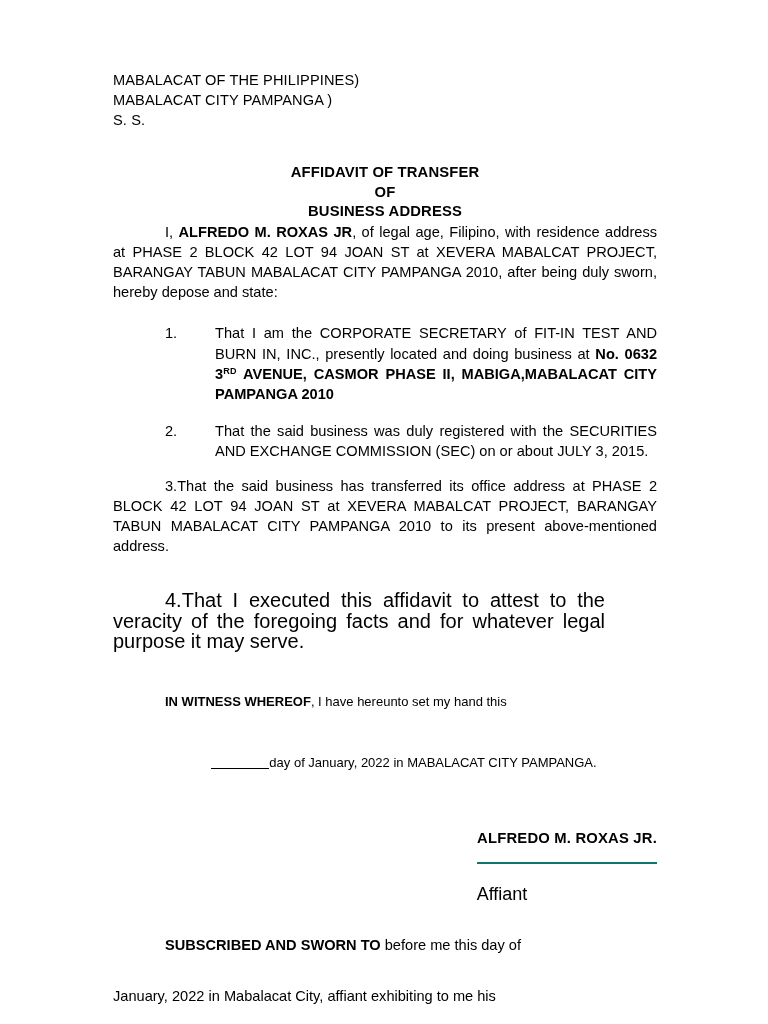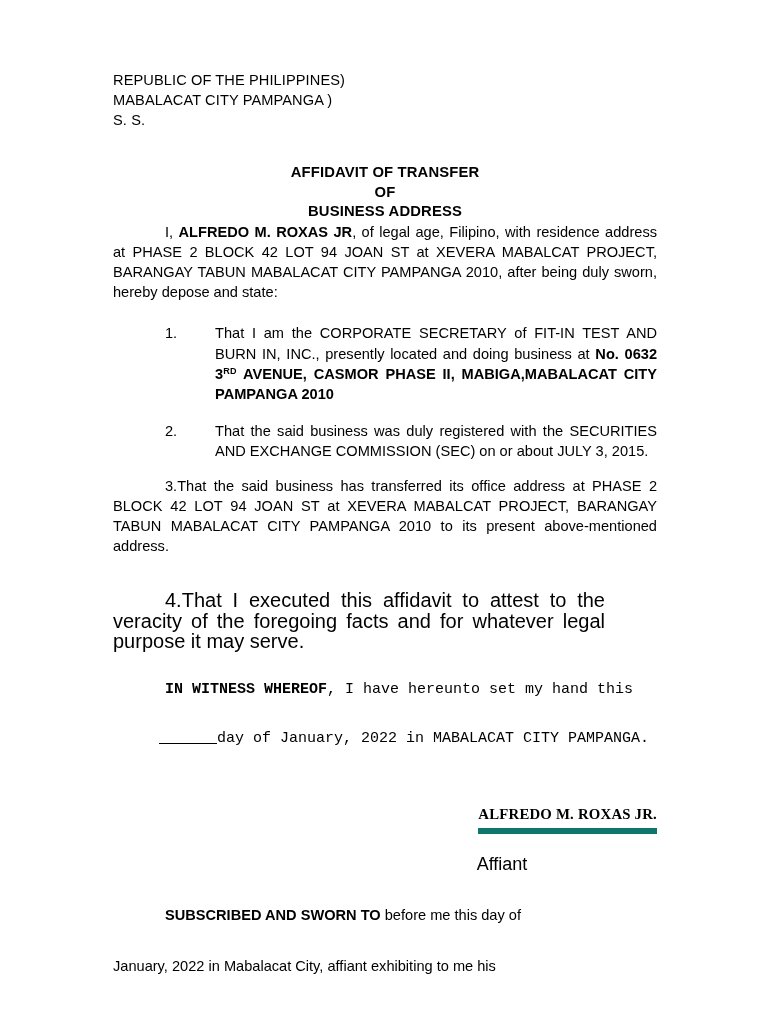--- a/index.html
+++ b/index.html
@@ -97,27 +97,26 @@
     margin-top: 34px;
     width: 492px;
     text-align: justify;
     text-justify: inter-word;
     font-size: 20px;
     line-height: 20.2px;
   }
 
   
   .witness {
-    margin-top: 29px;
-    font-size: 15px;
+    margin-top: 41px;
+    font-size: 13px;
     line-height: 20.2px;
     text-align: justify;
     text-justify: inter-word;
     text-indent: 52px;
-    font-family: Liberation Mono, monospace;
   }
   .witness-2nd {
     text-indent: 0;
     margin-left: 38px;
     text-align: center;
   }
   .blank {
     display: inline-block;
     border-bottom: 1.6px solid #000;
     vertical-align: -2px;
@@ -127,23 +126,22 @@
   
   .signature {
     margin-top: 56px;
     text-align: right;
   }
   .sig-name {
     display: inline-block;
     font-weight: bold;
     font-size: 14.8px;
     letter-spacing: 0.2px;
-    border-bottom: 6px solid #0f766e;
-    padding-bottom: 5px;
-    font-family: Liberation Serif, serif;
+    border-bottom: 2px solid #0f766e;
+    padding-bottom: 16px;
   }
   .sig-role {
     font-size: 18px;
     margin-top: 20px;
     margin-right: 50px;
     text-align: right;
   }
   .sig-role-inner {
     display: inline-block;
     width: 210px;
@@ -164,21 +162,21 @@
     text-align: left;
   }
 </style>
 </head>
 <body>
 
 <div class="page">
   <div class="content">
 
     <div class="venue">
-      <div class="venue-line">REPUBLIC OF THE PHILIPPINES)</div>
+      <div class="venue-line">MABALACAT OF THE PHILIPPINES)</div>
       <div class="venue-line">MABALACAT CITY PAMPANGA )</div>
       <div class="venue-line">S. S.</div>
     </div>
 
     <div class="title-block">
       <span class="title-line">AFFIDAVIT OF TRANSFER</span>
       <span class="title-line">OF</span>
       <span class="title-line">BUSINESS ADDRESS</span>
     </div>
 

